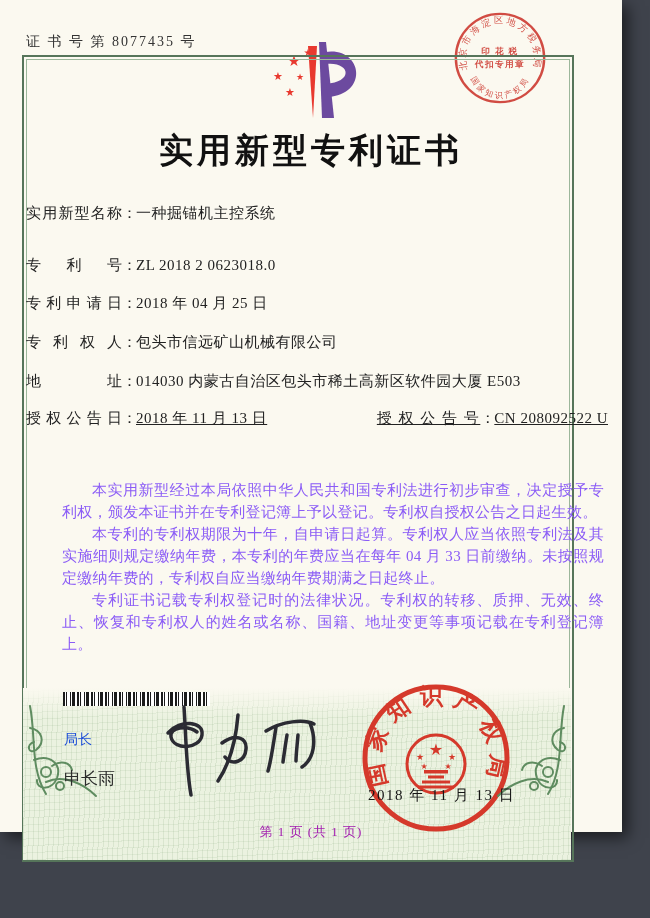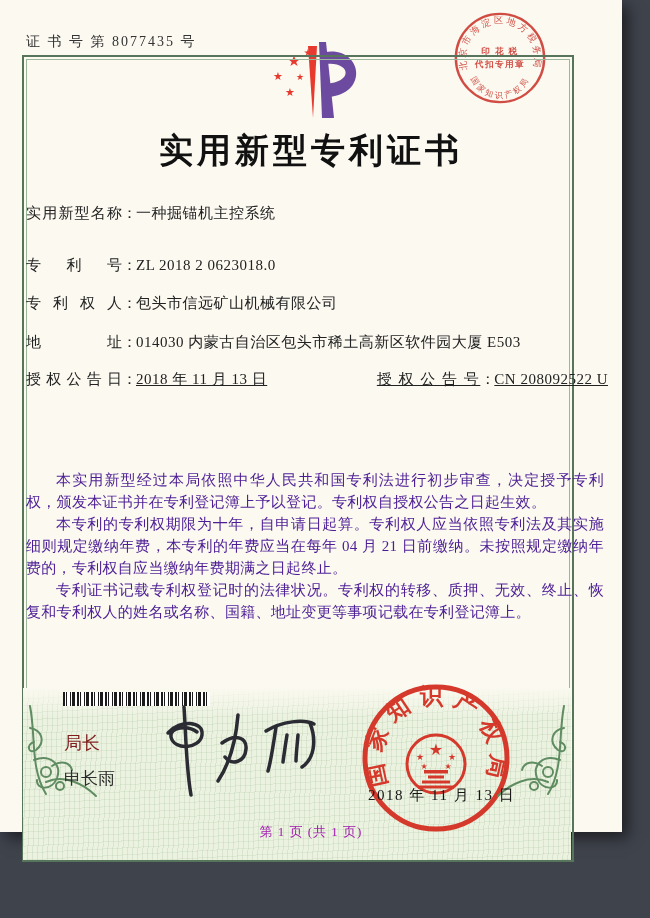--- a/index.html
+++ b/index.html
@@ -36,22 +36,22 @@
     -moz-text-align-last:justify;vertical-align:top;
   }
   .frow .colon{display:inline-block;width:14px;}
   .frow .val{letter-spacing:.5px;}
   .m1{margin-bottom:31px;} .m2{margin-bottom:17px;} .m3{margin-bottom:17px;}
   .m4{margin-bottom:18px;} .m5{margin-bottom:18px;} .m6{margin-bottom:16px;}
   .frow.double{display:flex;justify-content:space-between;text-decoration:underline;}
   .frow .lbl2{letter-spacing:1.5px;}
   
   .bodytext{
-    position:absolute;left:26px;top:469px;right:18px;
-    font-size:15px;line-height:22px;color:#4c1d95;text-align:justify;letter-spacing:.3px;
+    position:absolute;left:26px;top:479px;right:18px;
+    font-size:15px;line-height:22px;color:#8b5cf6;text-align:justify;letter-spacing:.3px;padding-left:36px;
   }
   .bodytext p{margin:0;text-indent:2em;}
   
   .green-panel{position:absolute;left:1px;right:1px;bottom:1px;height:172px;background:#ebf2e0;}
   .green-panel::before{
     content:"";position:absolute;inset:0;
     background:
       repeating-linear-gradient(92deg, rgba(110,150,100,.14) 0 1px, transparent 1px 5px),
       repeating-linear-gradient(-3deg, rgba(120,160,110,.12) 0 1px, transparent 1px 7px);
   }
@@ -59,21 +59,21 @@
     content:"";position:absolute;left:0;right:0;top:0;height:30px;
     background:linear-gradient(to bottom,#fbf9f0,rgba(251,249,240,0));
   }
   .barcode{
     position:absolute;left:41px;top:635px;width:147px;height:14px;z-index:3;
     background:
       repeating-linear-gradient(90deg,
         #1b1b1b 0 2px, #fff 2px 3px, #1b1b1b 3px 4px, #fff 4px 7px,
         #1b1b1b 7px 8px, #fff 8px 9px, #1b1b1b 9px 12px, #fff 12px 14px);
   }
-  .director-label{position:absolute;left:42px;top:676px;font-size:18px;color:#7f1d1d;z-index:3;}
+  .director-label{position:absolute;left:42px;top:676px;font-size:14px;color:#1d4ed8;z-index:3;}
   .director-name{position:absolute;left:42px;top:712px;font-size:17px;color:#2c2c2c;z-index:3;}
   .signature{position:absolute;left:128px;top:640px;width:200px;height:115px;z-index:3;}
   .seal{position:absolute;left:314px;top:603px;width:200px;height:200px;z-index:2;}
   .seal-date{
     position:absolute;left:346px;top:731px;font-size:15px;letter-spacing:1.5px;
     color:#141414;z-index:4;white-space:nowrap;
   }
   .footer{
     position:absolute;left:0;right:0;top:768px;text-align:center;
     font-size:13px;letter-spacing:1px;color:#a21caf;z-index:3;
@@ -118,39 +118,42 @@
 
   <div class="frame"></div>
 
   <div class="fields">
     <div class="frow m1">
       <span class="lbl">实用新型名称</span><span class="colon">：</span><span class="val">一种掘锚机主控系统</span>
     </div>
     <div class="frow m3">
       <span class="lbl">专利号</span><span class="colon">：</span><span class="val">ZL 2018 2 0623018.0</span>
     </div>
+    <div class="frow m4">
+      <span class="lbl">专利申请日</span><span class="colon">：</span><span class="val">2018 年 04 月 25 日</span>
+    </div>
     <div class="frow m5">
       <span class="lbl">专利权人</span><span class="colon">：</span><span class="val">包头市信远矿山机械有限公司</span>
     </div>
     <div class="frow m6">
       <span class="lbl">地址</span><span class="colon">：</span><span class="val">014030  内蒙古自治区包头市稀土高新区软件园大厦 E503</span>
     </div>
     <div class="frow double">
       <span>
         <span class="lbl">授权公告日</span><span class="colon">：</span><span class="val">2018 年 11 月 13 日</span>
       </span>
       <span>
         <span class="lbl2">授 权 公 告 号</span><span class="colon">：</span><span class="val">CN 208092522 U</span>
       </span>
     </div>
   </div>
 
   <div class="bodytext">
     <p>本实用新型经过本局依照中华人民共和国专利法进行初步审查，决定授予专利权，颁发本证书并在专利登记簿上予以登记。专利权自授权公告之日起生效。</p>
-    <p>本专利的专利权期限为十年，自申请日起算。专利权人应当依照专利法及其实施细则规定缴纳年费，本专利的年费应当在每年 04 月 21 日前缴纳。未按照规定缴纳年费的，专利权自应当缴纳年费期满之日起终止。</p>
+    <p>本专利的专利权期限为十年，自申请日起算。专利权人应当依照专利法及其实施细则规定缴纳年费，本专利的年费应当在每年 04 月 33 日前缴纳。未按照规定缴纳年费的，专利权自应当缴纳年费期满之日起终止。</p>
     <p>专利证书记载专利权登记时的法律状况。专利权的转移、质押、无效、终止、恢复和专利权人的姓名或名称、国籍、地址变更等事项记载在专利登记簿上。</p>
   </div>
 
   <div class="green-panel" style="position:absolute;left:23px;right:51px;top:688px;height:172px;"></div>
 
   <div class="barcode" style="left:63px;top:692px;"></div>
 
   <div class="director-label" style="left:64px;top:731px;">局长</div>
   <div class="director-name" style="left:64px;top:767px;">申长雨</div>
 

